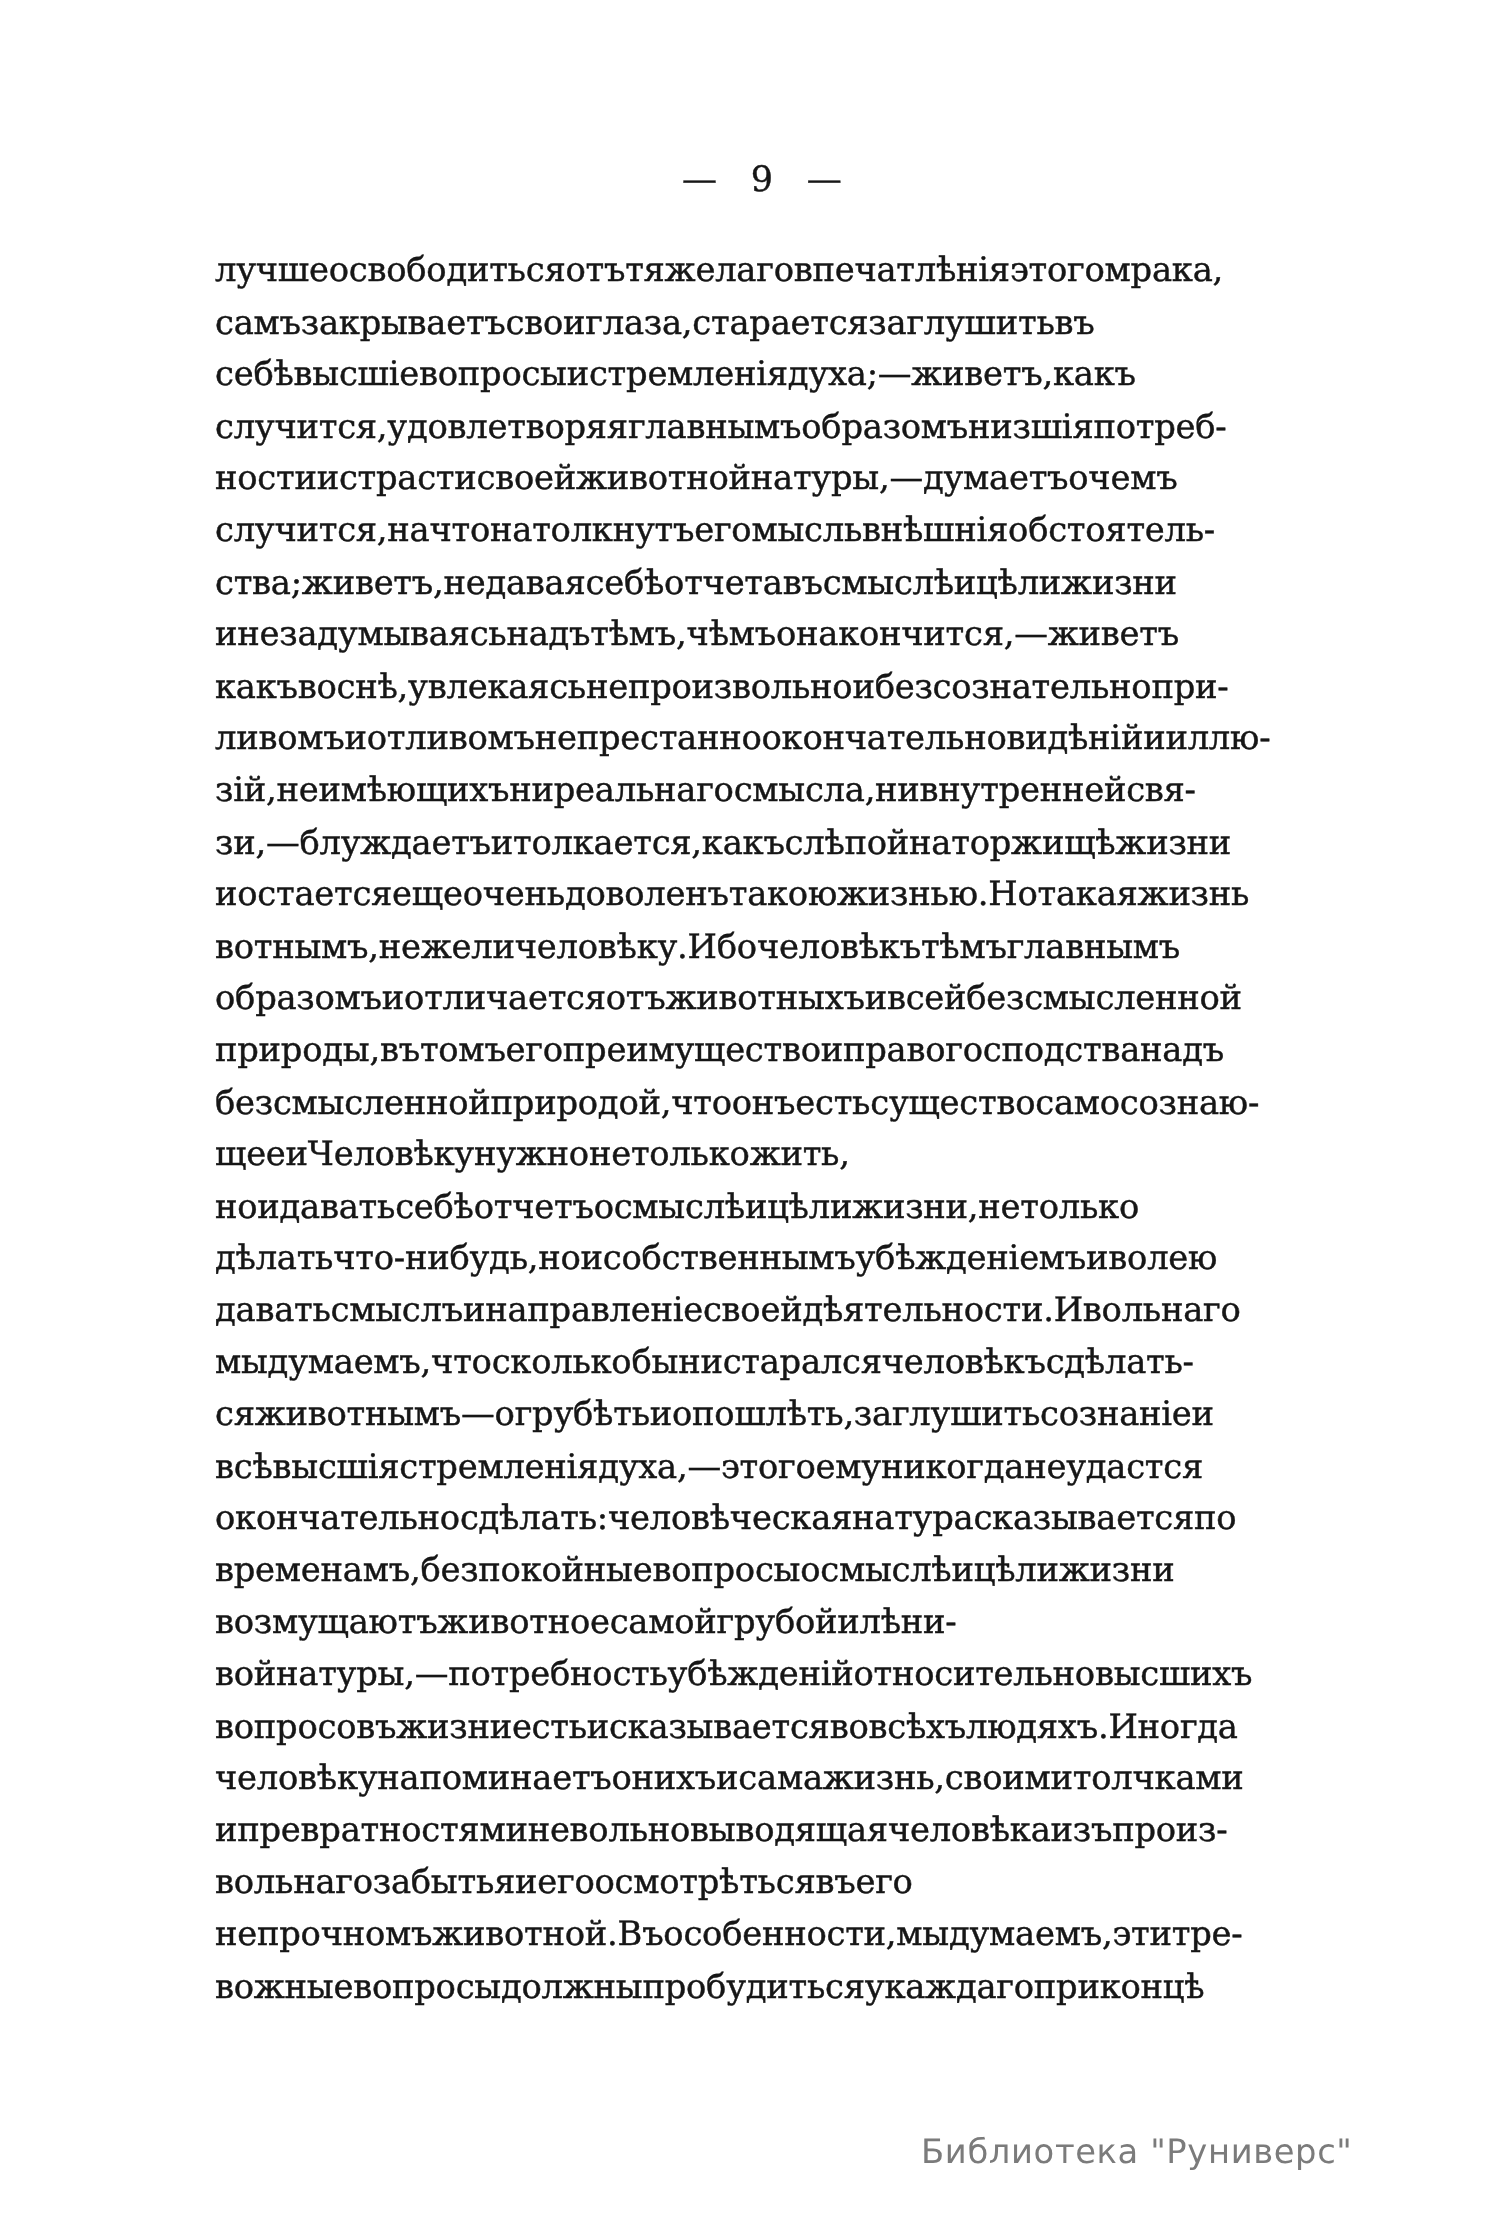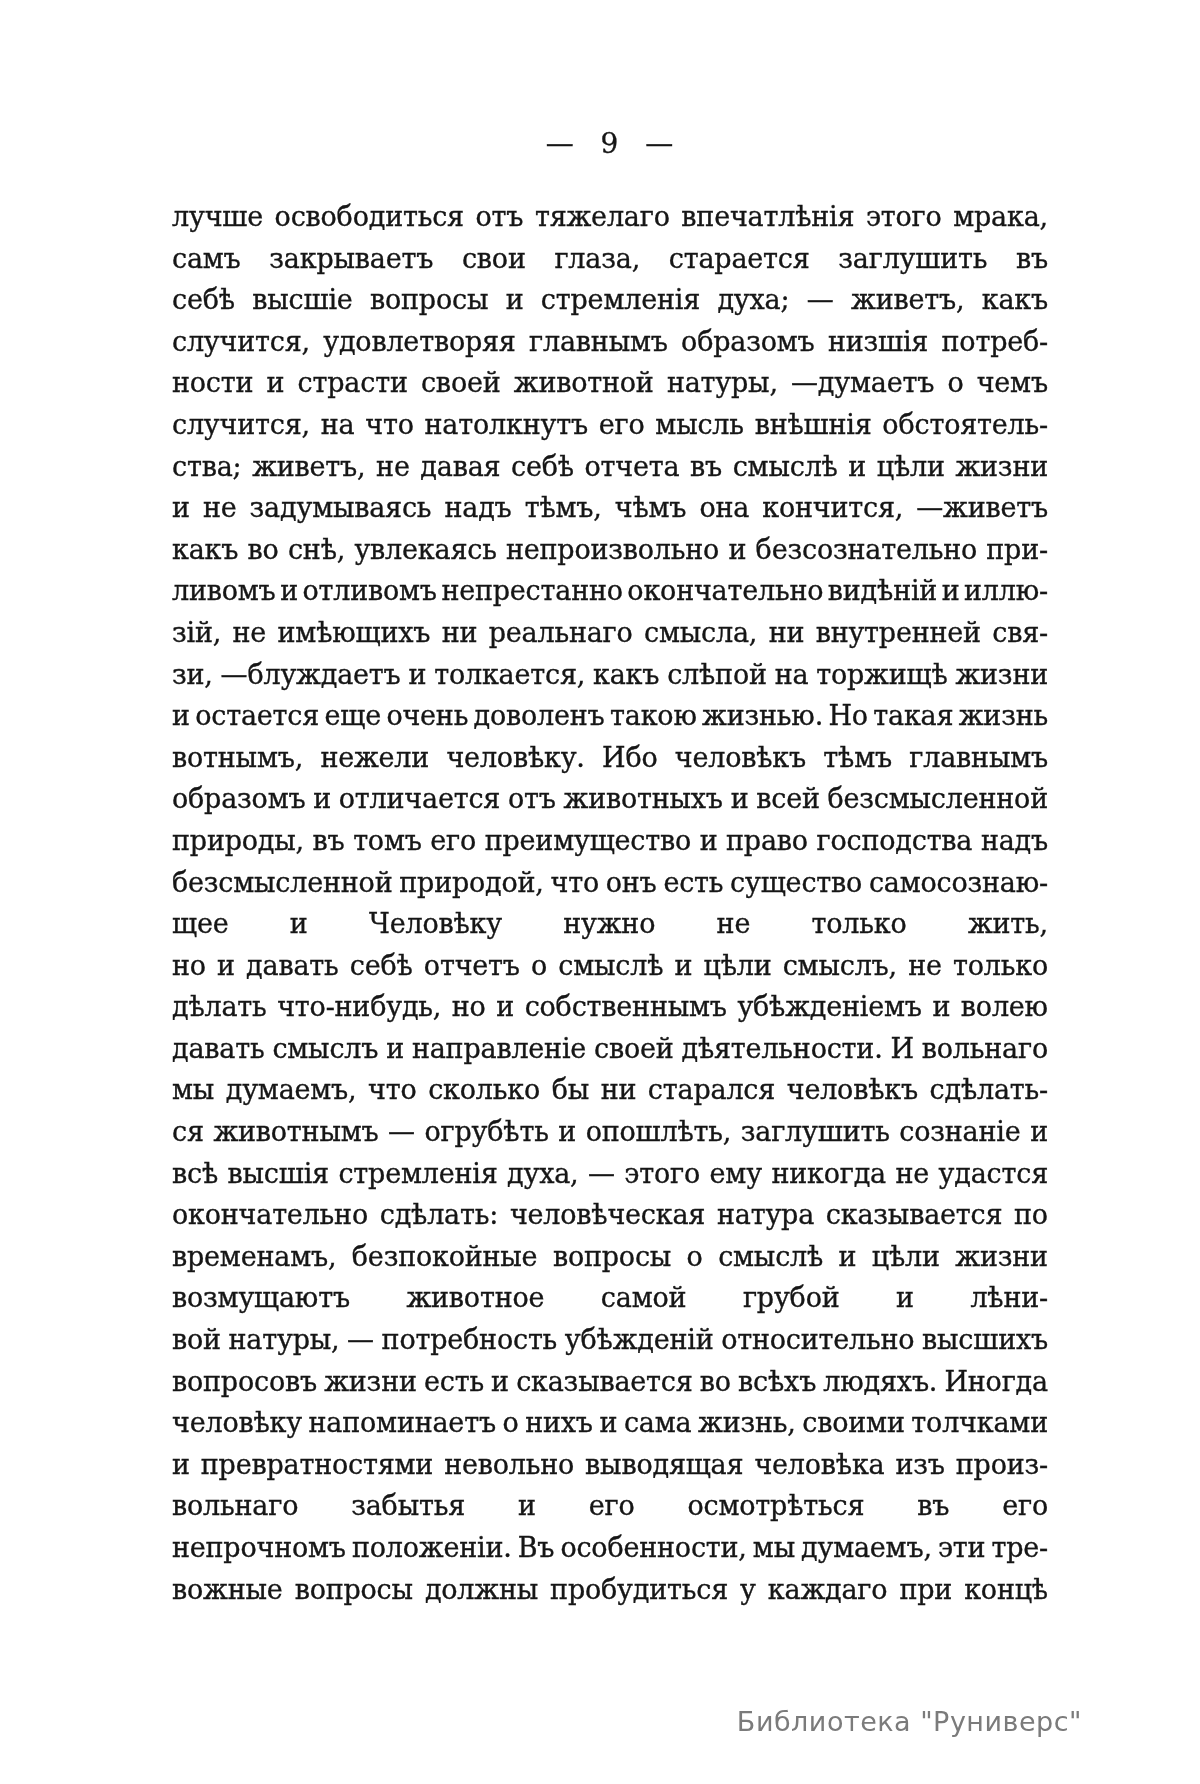--- a/index.html
+++ b/index.html
@@ -30,21 +30,21 @@
     -webkit-text-stroke: 0.3px currentColor;
   }
   .text-block {
     position: absolute;
     top: 196px;
     left: 172px;
     width: 876px;
   }
   .text-block .line {
     display: flex;
-    justify-content: space-between;
+    justify-content: flex-start;
     height: 41.6px;
     line-height: 41.6px;
     font-size: 27px;
     letter-spacing: -0.2px;
     white-space: nowrap;
     overflow: visible;
     -webkit-text-stroke: 0.35px currentColor;
   }
   .text-block .line span {
     flex: 0 0 auto;
@@ -259,21 +259,21 @@
       <div class="line">
         <span>но</span>
         <span>и</span>
         <span>давать</span>
         <span>себѣ</span>
         <span>отчетъ</span>
         <span>о</span>
         <span>смыслѣ</span>
         <span>и</span>
         <span>цѣли</span>
-        <span>смыслъ,</span>
+        <span>жизни,</span>
         <span>не</span>
         <span>только</span>
       </div>
       <div class="line">
         <span>дѣлать</span>
         <span>что-нибудь,</span>
         <span>но</span>
         <span>и</span>
         <span>собственнымъ</span>
         <span>убѣжденіемъ</span>
@@ -394,21 +394,21 @@
         <span>вольнаго</span>
         <span>забытья</span>
         <span>и</span>
         <span>его</span>
         <span>осмотрѣться</span>
         <span>въ</span>
         <span>его</span>
       </div>
       <div class="line">
         <span>непрочномъ</span>
-        <span>положеніи.</span>
+        <span>животной.</span>
         <span>Въ</span>
         <span>особенности,</span>
         <span>мы</span>
         <span>думаемъ,</span>
         <span>эти</span>
         <span>тре-</span>
       </div>
       <div class="line">
         <span>вожные</span>
         <span>вопросы</span>

